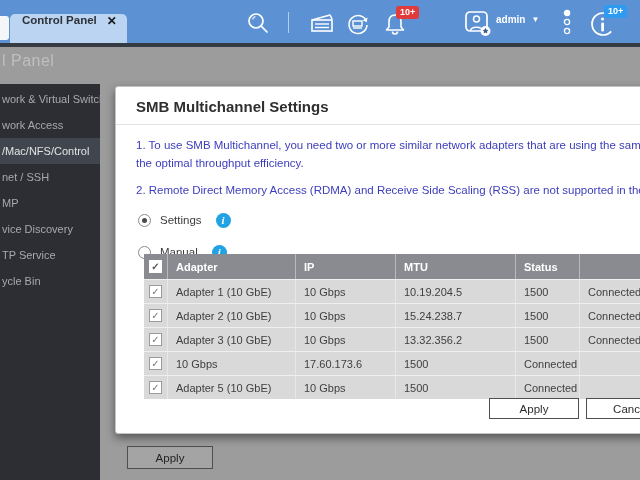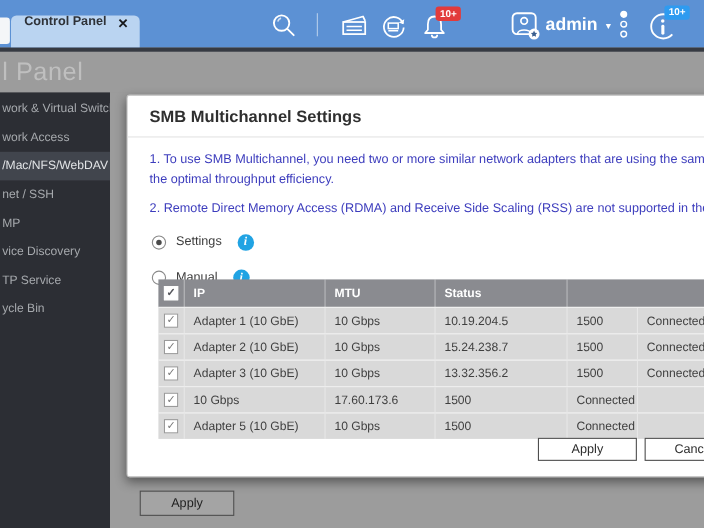--- a/index.html
+++ b/index.html
@@ -11,27 +11,27 @@
   .app-icon-fragment { position:absolute; left:-8px; top:16px; width:17px; height:24px; background:#f4f6f8; border-radius:3px; }
   .tab { position:absolute; left:10px; top:14px; height:29px; background:#bad4f1; border-radius:5px 5px 0 0; display:flex; align-items:flex-start; padding:0 10px 0 12px; }
   .tab-label { font-size:11.5px; color:#2e3238; font-weight:bold; }
   .tab-close { font-size:12px; color:#17181a; font-weight:bold; margin-left:10px; cursor:default; }
   .tb-icon { position:absolute; top:11px; }
   .tb-divider { position:absolute; top:12px; width:1px; height:21px; background:rgba(255,255,255,.55); }
   .badge { position:absolute; font-size:9px; font-weight:bold; color:#fff; border-radius:3px; padding:1px 4px 2px 4px; line-height:10px; }
   .badge-red { background:#e23b3b; }
   .badge-blue { background:#2e9bf0; }
   .admin-wrap { position:absolute; left:496px; top:14px; display:flex; align-items:center; }
-  .admin-name { color:#fff; font-size:16px; font-weight:bold; }
+  .admin-name { color:#fff; font-size:10px; font-weight:bold; }
   .admin-caret { color:#fff; font-size:8px; margin-left:6px; }
 
   
   .darkstrip { position:absolute; left:0; top:43px; width:640px; height:4px; background:#363a42; z-index:29; }
   .pageheader { position:absolute; left:0; top:47px; width:640px; height:37px; background:#9c9c9c; z-index:5; }
-  .pageheader-title { position:absolute; left:2px; top:5px; font-size:23px; color:#bfbfbf; letter-spacing:.5px; }
+  .pageheader-title { position:absolute; left:2px; top:5px; font-size:16px; color:#bfbfbf; letter-spacing:.5px; }
 
   
   .sidebar { position:absolute; left:0; top:84px; width:100px; height:396px; background:#2c2e34; z-index:6; padding-top:2px; }
   .side-item { height:26px; line-height:26px; font-size:11px; color:#a6a9ad; padding-left:2px; white-space:nowrap; overflow:hidden; cursor:default; }
   .side-item.selected { background:#41454d; color:#e2e4e6; }
 
   
   .dialog { position:absolute; left:115px; top:86px; width:660px; height:348px; background:#ffffff; border:1px solid #c4c4c4; border-radius:3px; box-shadow:0 4px 10px rgba(0,0,0,.45); z-index:20; }
   .dlg-title { padding:11px 20px 9px 20px; font-size:15px; font-weight:bold; color:#2f2f2f; }
   .dlg-divider { height:1px; background:#e3e3e3; }
@@ -134,21 +134,21 @@
 
   <div class="darkstrip"></div>
 
   <div class="pageheader">
     <span class="pageheader-title">l Panel</span>
   </div>
 
   <div class="sidebar">
     <div class="side-item">work &amp; Virtual Switch</div>
     <div class="side-item">work Access</div>
-    <div class="side-item selected">/Mac/NFS/WebDAV</div>
+    <div class="side-item selected">/Mac/NFS/Control</div>
     <div class="side-item">net / SSH</div>
     <div class="side-item">MP</div>
     <div class="side-item">vice Discovery</div>
     <div class="side-item">TP Service</div>
     <div class="side-item">ycle Bin</div>
   </div>
 
   <div class="dialog">
     <div class="dlg-title">SMB Multichannel Settings</div>
     <div class="dlg-divider"></div>
@@ -168,20 +168,21 @@
       <span class="radio"></span>
       <span class="radio-label">Manual</span>
       <span class="info-dot">i</span>
     </div>
 
     <div class="tbl">
       <div class="trow thead">
         <div class="tcell cb">
             <span class="checkbox checked">✓</span>
           </div>
+        <div class="tcell">Adapter</div>
         <div class="tcell">IP</div>
         <div class="tcell">MTU</div>
         <div class="tcell">Status</div>
       </div>
 
       <div class="trow tbody-row">
         <div class="tcell cb">
             <span class="checkbox checked">✓</span>
           </div>
         <div class="tcell">Adapter 1 (10 GbE)</div>

